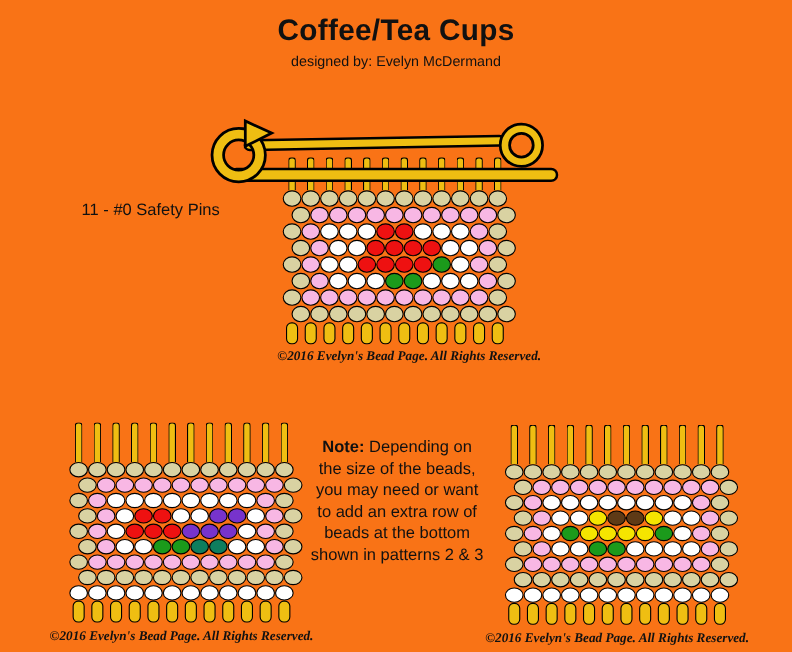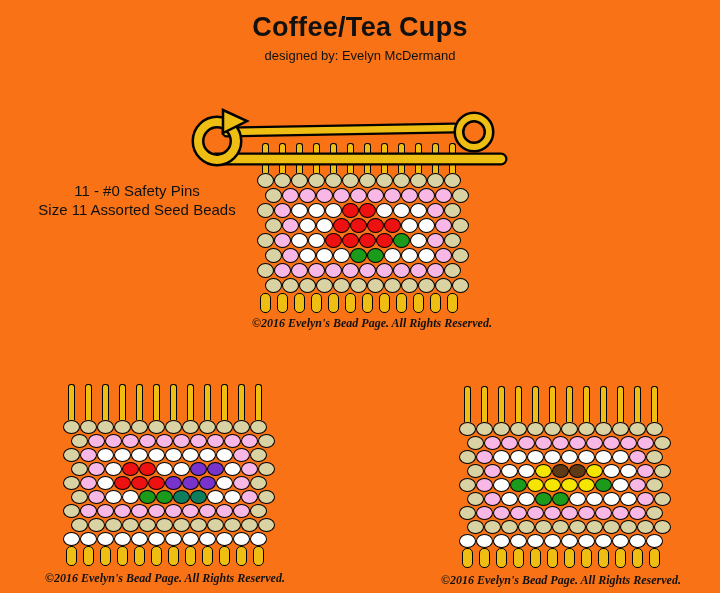--- a/index.html
+++ b/index.html
@@ -64,21 +64,20 @@
     </g>
     <polygon points="40,7 40,30 64,18" class="gold-fill" stroke="#000" stroke-width="2.5"></polygon>
     <g>
       <circle cx="291" cy="29" r="15" stroke="#000" stroke-width="11" fill="none"></circle>
       <circle cx="291" cy="29" r="15" class="gold-stroke" stroke-width="6"></circle>
     </g>
   </svg>
 
   <div class="materials">
     <div>11 - #0 Safety Pins</div>
-    <div>Size 11 Assorted Seed Beads</div>
   </div>
 
   <div class="pattern pattern--main" style="left:257px;top:143px">
     <div class="posts">
         <div class="post"></div>
         <div class="post"></div>
         <div class="post"></div>
         <div class="post"></div>
         <div class="post"></div>
         <div class="post"></div>
@@ -373,20 +372,21 @@
         <div class="pinhead"></div>
         <div class="pinhead"></div>
         <div class="pinhead"></div>
         <div class="pinhead"></div>
         <div class="pinhead"></div>
         <div class="pinhead"></div>
       </div>
   </div>
   <div class="copyright" style="left:23px;top:571px;width:284px">©2016 Evelyn's Bead Page. All Rights Reserved.</div>
 
+  <p class="note"><b>Note:</b><span> Depending on the size of the beads, you may need or want to add an extra row of beads at the bottom shown in patterns 2 &amp; 3</span></p>
 
   <div class="pattern pattern--small" style="left:459px;top:386px">
     <div class="posts">
         <div class="post"></div>
         <div class="post"></div>
         <div class="post"></div>
         <div class="post"></div>
         <div class="post"></div>
         <div class="post"></div>
         <div class="post"></div>

